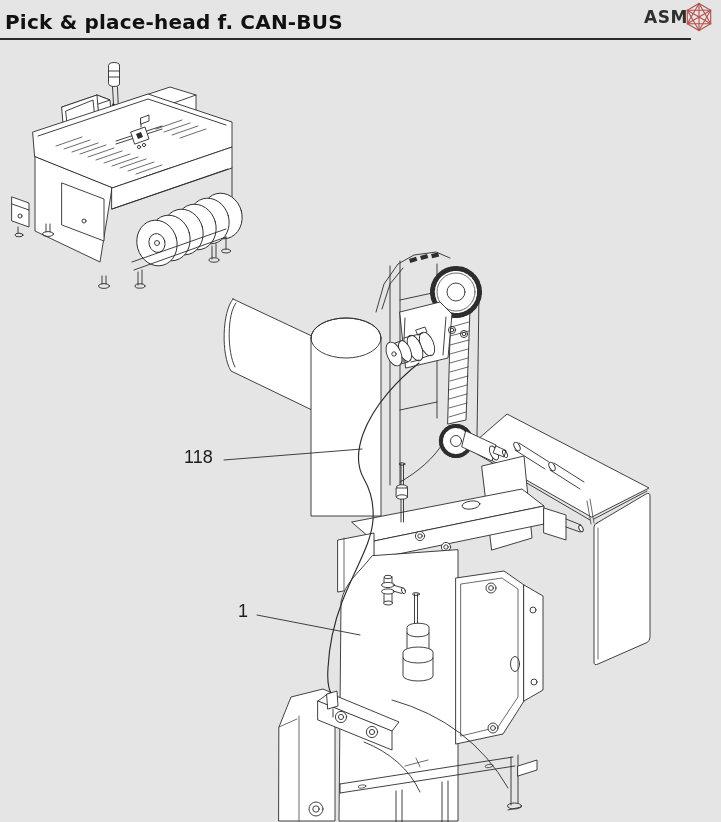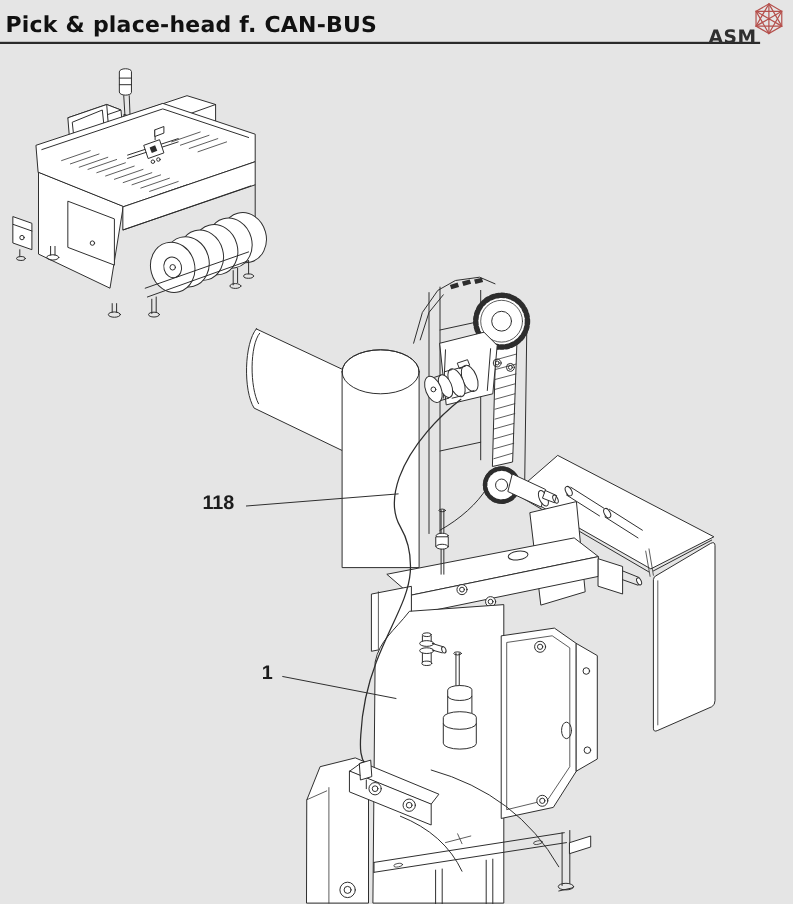--- a/index.html
+++ b/index.html
@@ -4,23 +4,23 @@
 <style>
   html,body{margin:0;padding:0;background:#fff;}
   body{width:721px;height:822px;position:relative;overflow:hidden;
        font-family:"DejaVu Sans", sans-serif;}
   .page{position:absolute;inset:0;background:#e5e5e5;}
   h1.title{position:absolute;left:5px;top:10px;margin:0;font-size:20px;line-height:24px;
        font-weight:bold;color:#111;letter-spacing:.2px;font-family:"DejaVu Sans",sans-serif;}
   .rule{position:absolute;left:0;top:38px;width:691px;height:2px;background:#2a2a2a;}
   .logo{position:absolute;left:644px;top:2px;width:72px;height:32px;}
   .logo .txt{position:absolute;left:0;top:5px;font-size:17px;font-weight:bold;color:#2f2f2f;
-       letter-spacing:.5px;font-family:"DejaVu Sans",sans-serif;margin-top:17px;}
+       letter-spacing:.5px;font-family:"DejaVu Sans",sans-serif;}
   .logo svg{position:absolute;left:40px;top:0;}
-  .callout{position:absolute;font-family:"Liberation Sans",sans-serif;font-size:18px;color:#1c1c1c;font-weight:bold;}
+  .callout{position:absolute;font-family:"Liberation Sans",sans-serif;font-size:18px;color:#1c1c1c;}
   #c118{left:184px;top:447px;}
   #c1{left:238px;top:601px;}
   svg.drawing{position:absolute;left:0;top:0;}
   .d *{stroke:#2d2d2d;stroke-width:0.9;fill:none;stroke-linecap:round;stroke-linejoin:round;}
   .d .f{fill:#ffffff;}
   .d .dk{fill:#2d2d2d;stroke:none;}
   .d .teeth{stroke-dasharray:2.6 2.4;stroke-width:5;fill:none;}
   .d .teeth2{stroke-dasharray:2.2 2;stroke-width:4.2;fill:none;}
   .d .thin{stroke-width:0.7;}
 </style>

